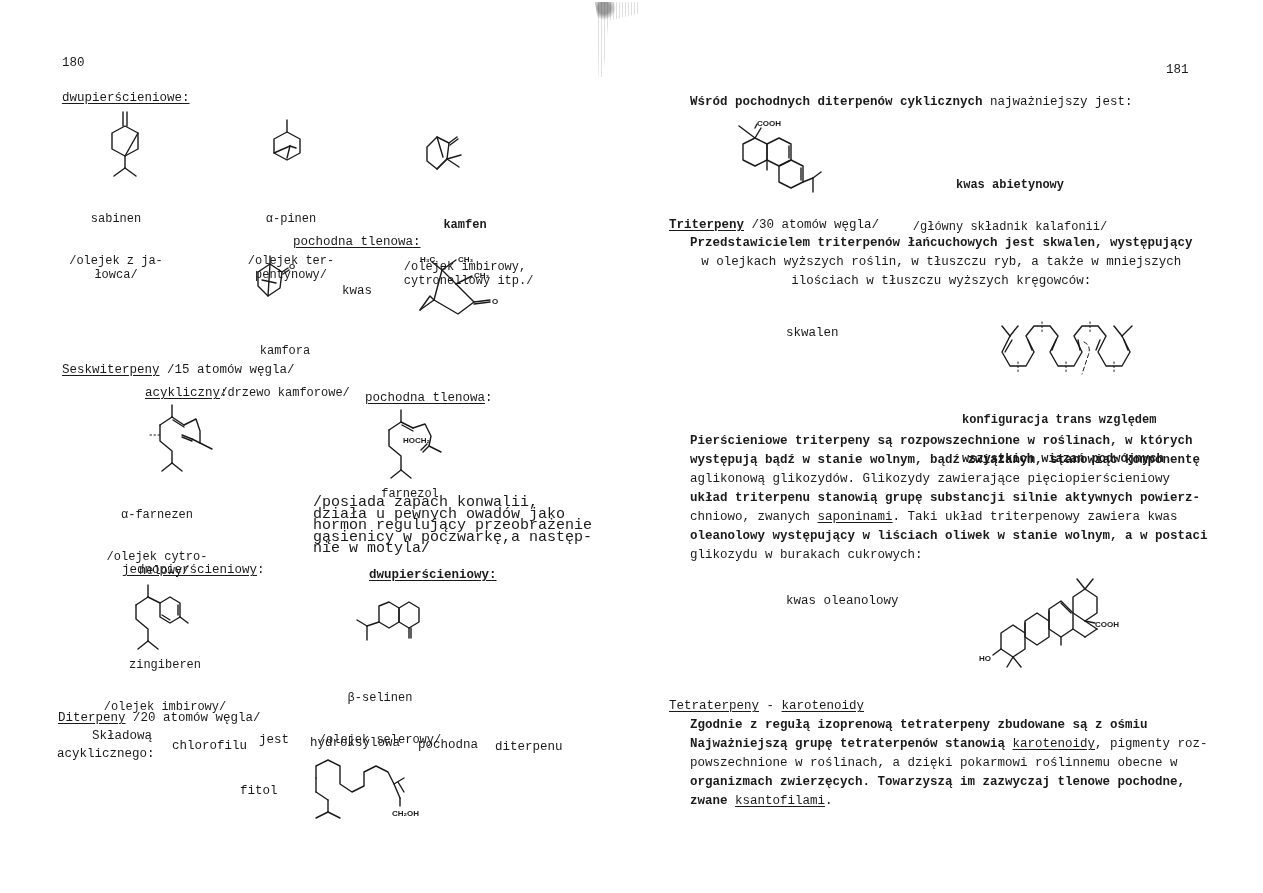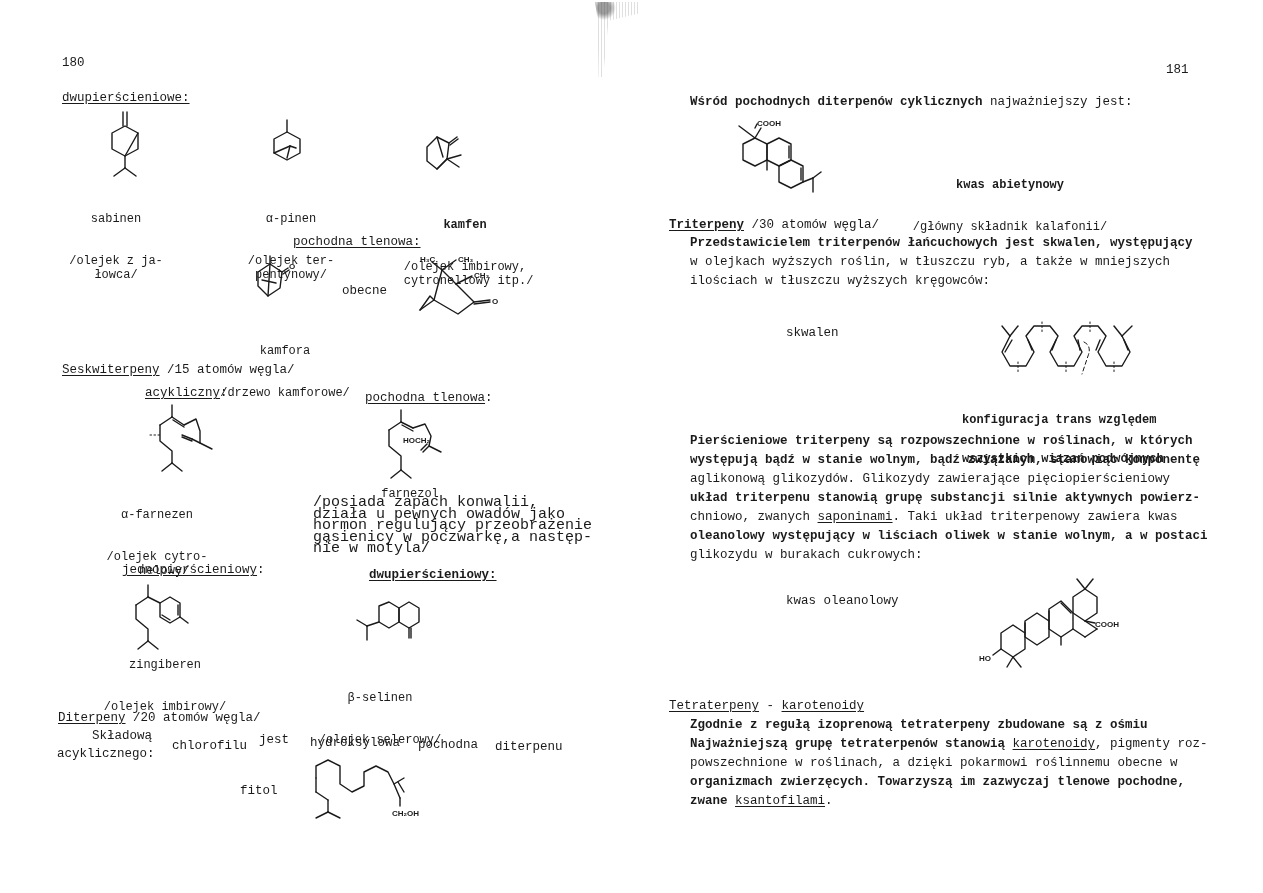--- a/index.html
+++ b/index.html
@@ -82,21 +82,21 @@
 
   <svg class="mol" style="left:254px;top:256px;" width="50" height="46">
     <line x1="16" y1="0" x2="16" y2="8"></line>
     <polyline points="16,8 4,16 4,30 14,40 26,32 28,16 16,8"></polyline>
     <line x1="16" y1="8" x2="14" y2="40"></line>
     <line x1="8" y1="24" x2="22" y2="27"></line>
     <line x1="28" y1="16" x2="34" y2="12"></line>
       <line x1="29" y1="18" x2="35" y2="14"></line>
     <text x="35" y="13">O</text>
   </svg>
-  <div class="abs t" style="left:342px;top:283px;">obecne</div>
+  <div class="abs t" style="left:342px;top:283px;">kwas</div>
 
   <svg class="mol" style="left:418px;top:252px;" width="90" height="65">
     <text x="2" y="10">H₃C</text>
     <text x="40" y="10">CH₃</text>
     <text x="56" y="26">CH₃</text>
     <text x="74" y="52">O</text>
     <line x1="14" y1="10" x2="24" y2="18"></line>
       <line x1="38" y1="8" x2="24" y2="18"></line>
     <line x1="24" y1="18" x2="16" y2="48"></line>
       <line x1="24" y1="18" x2="38" y2="32"></line>
@@ -236,21 +236,21 @@
     <line x1="68" y1="64" x2="78" y2="60"></line>
       <line x1="78" y1="60" x2="86" y2="54"></line>
       <line x1="78" y1="60" x2="78" y2="74"></line>
   </svg>
   <div class="abs sm ctr" style="left:900px;top:150px;width:220px;">
     <div class="b">kwas abietynowy</div>
     <div>/główny składnik kalafonii/</div>
   </div>
 
   <div class="abs t" style="left:669px;top:217px;"><span class="u b">Triterpeny</span><span> /30 atomów węgla/</span></div>
-  <div class="abs para" style="left:690px;top:234px;">
+  <div class="abs para" style="left:690px;top:234px;text-align:center;">
     <div class="b">Przedstawicielem triterpenów łańcuchowych jest skwalen, występujący</div>
     <div>w olejkach wyższych roślin, w tłuszczu ryb, a także w mniejszych</div>
     <div>ilościach w tłuszczu wyższych kręgowców:</div>
   </div>
 
   <div class="abs t" style="left:786px;top:325px;">skwalen</div>
 
   <svg class="mol" style="left:1000px;top:322px;" width="140" height="60">
     <line x1="2" y1="4" x2="10" y2="14"></line>
       <line x1="18" y1="4" x2="10" y2="14"></line>

